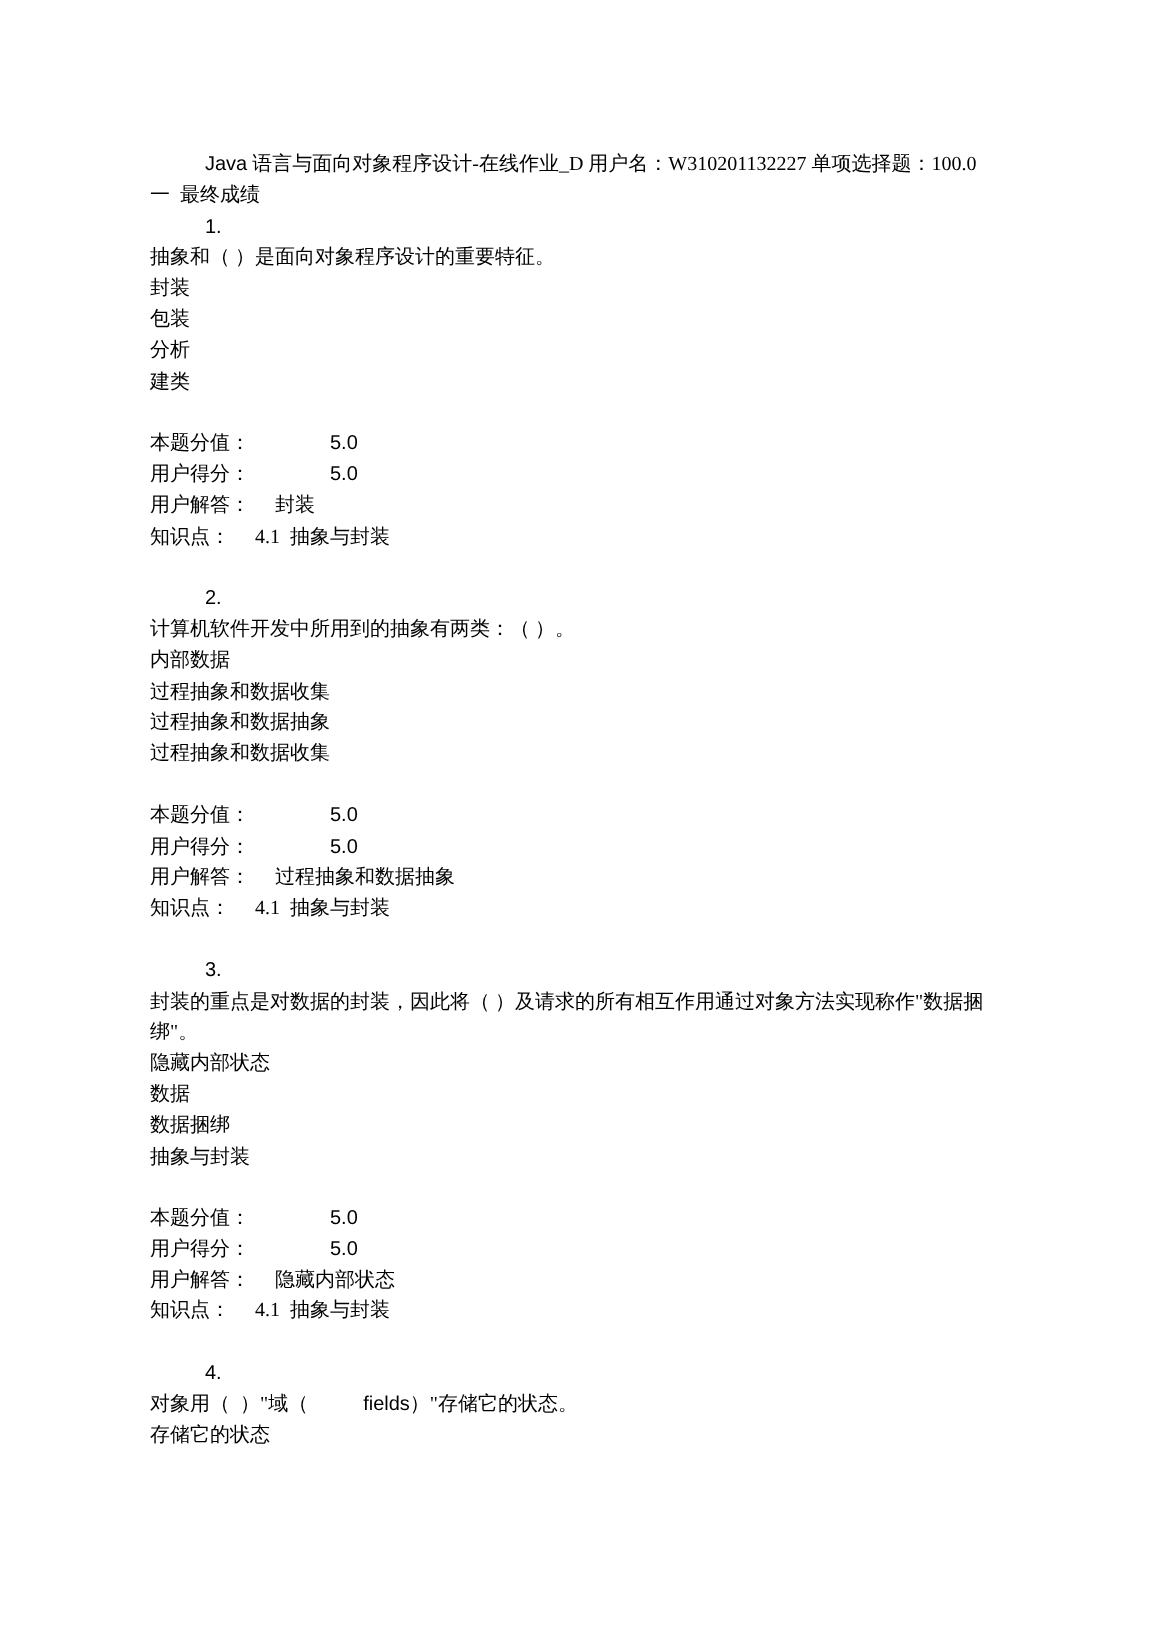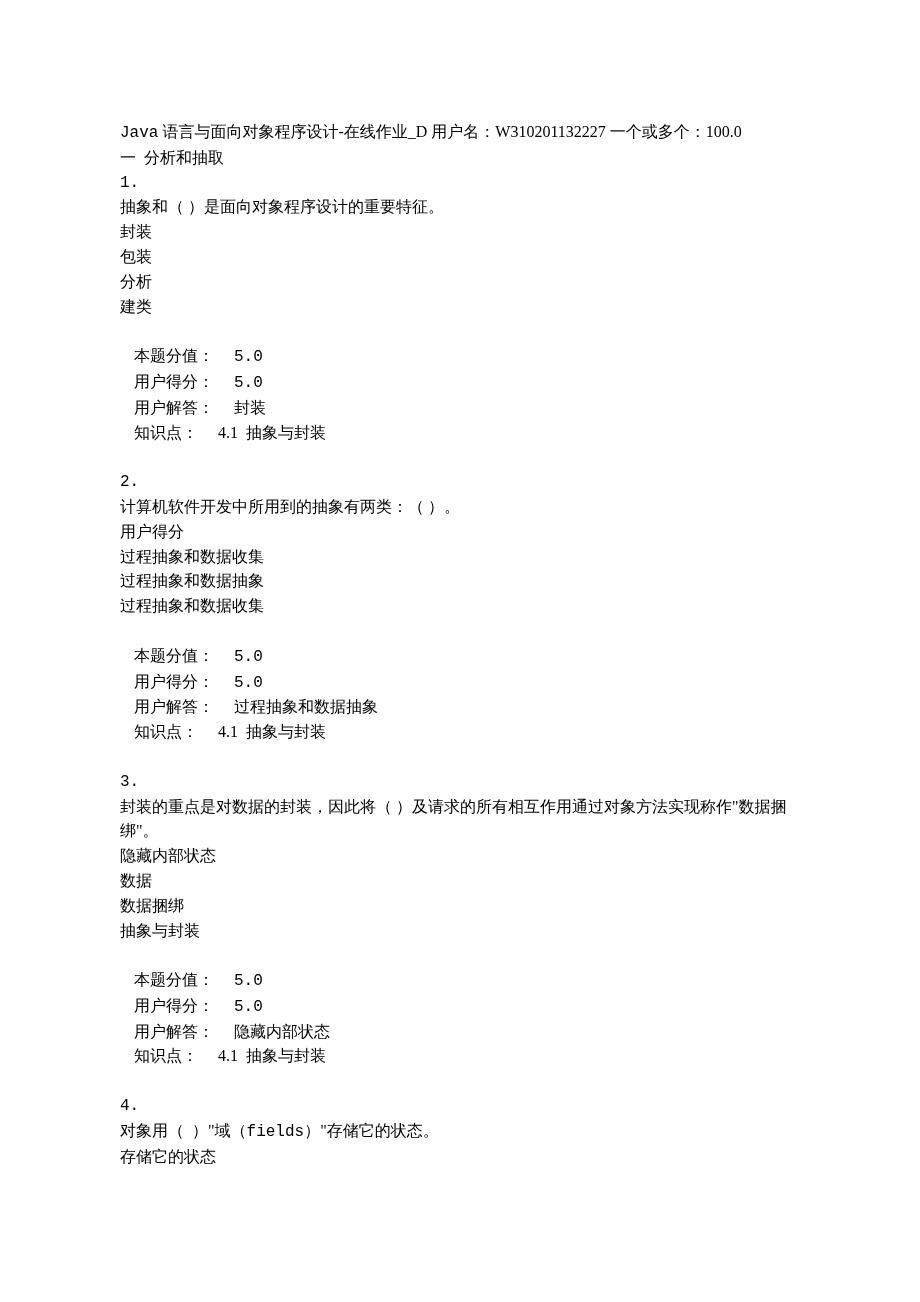--- a/index.html
+++ b/index.html
@@ -7,56 +7,56 @@
     font-size: 16px;
     color: #000;
     background: #fff;
     margin: 0;
     padding: 120px 120px 40px 120px;
     line-height: 1.55;
     width: 920px;
     box-sizing: border-box;
   }
   .latin {
-    font-family: Liberation Mono, monospace;
+    font-family: Liberation Sans, sans-serif;
+    margin-left: 44px;
   }
   .line {
     white-space: pre;
   }
   .meta-line .label {
     display: inline;
-    margin-left: 14px;
   }
   .spacer {
     height: 1.55em;
   }
 </style>
 </head>
 <body>
 
-<div class="line"><span class="latin">Java</span><span> 语言与面向对象程序设计-在线作业_D 用户名：W310201132227 一个或多个：100.0</span></div>
+<div class="line"><span class="latin">Java</span><span> 语言与面向对象程序设计-在线作业_D 用户名：W310201132227 单项选择题：100.0</span></div>
 
-<div class="line">一  分析和抽取</div>
+<div class="line">一  最终成绩</div>
 
 <div class="line latin">1.</div>
 <div class="line">抽象和（ ）是面向对象程序设计的重要特征。</div>
 <div class="line">封装</div>
 <div class="line">包装</div>
 <div class="line">分析</div>
 <div class="line">建类</div>
 <div class="spacer"></div>
 <div class="line meta-line"><span class="label">本题分值：</span>     <span class="latin">5.0</span></div>
 <div class="line meta-line"><span class="label">用户得分：</span>     <span class="latin">5.0</span></div>
 <div class="line meta-line"><span class="label">用户解答：</span>     <span>封装</span></div>
 <div class="line meta-line"><span class="label">知识点：</span>     <span>4.1  抽象与封装</span></div>
 <div class="spacer"></div>
 
 <div class="line latin">2.</div>
 <div class="line">计算机软件开发中所用到的抽象有两类：（ ）。</div>
-<div class="line">用户得分</div>
+<div class="line">内部数据</div>
 <div class="line">过程抽象和数据收集</div>
 <div class="line">过程抽象和数据抽象</div>
 <div class="line">过程抽象和数据收集</div>
 <div class="spacer"></div>
 <div class="line meta-line"><span class="label">本题分值：</span>     <span class="latin">5.0</span></div>
 <div class="line meta-line"><span class="label">用户得分：</span>     <span class="latin">5.0</span></div>
 <div class="line meta-line"><span class="label">用户解答：</span>     <span>过程抽象和数据抽象</span></div>
 <div class="line meta-line"><span class="label">知识点：</span>     <span>4.1  抽象与封装</span></div>
 <div class="spacer"></div>
 

